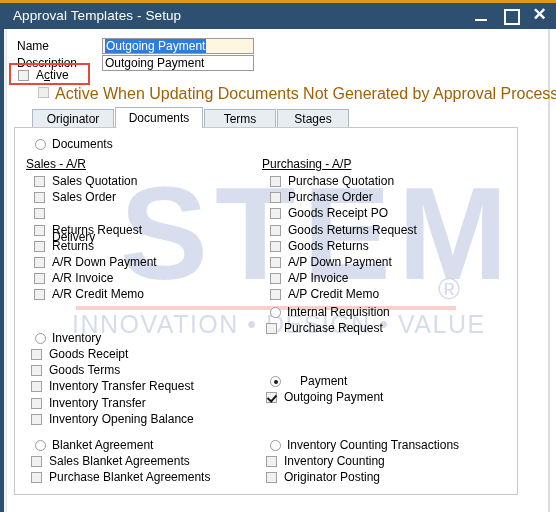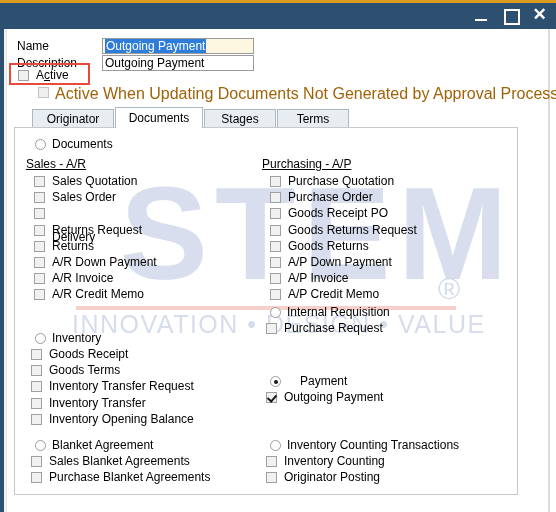--- a/index.html
+++ b/index.html
@@ -268,20 +268,21 @@
     color: #000;
     white-space: nowrap;
   }
 </style>
 </head>
 <body>
 
 <div id="app">
 
   <div class="titlebar">
+    <div class="title-text">Approval Templates - Setup</div>
     <div class="win-btns">
       <div class="win-btn wb-min"></div>
       <div class="win-btn wb-max"></div>
       <div class="win-btn wb-close">✕</div>
     </div>
   </div>
 
   <div class="edge-left"></div>
   <div class="edge-left2"></div>
   <div class="edge-right"></div>
@@ -301,24 +302,24 @@
   <div class="txt-activewhen">Active When Updating Documents Not Generated by Approval Process</div>
 
   <div class="tabstrip" id="tabstrip">
       <div class="tab" style="width: 82px;">
         <span>Originator</span>
       </div>
       <div class="tab active" style="width: 88px;">
         <span>Documents</span>
       </div>
       <div class="tab" style="width: 72px;">
-        <span>Stages</span>
+        <span>Terms</span>
       </div>
       <div class="tab" style="width: 72px;">
-        <span>Terms</span>
+        <span>Stages</span>
       </div>
     </div>
 
   <div class="panel"></div>
 
   <div class="watermark">
     <div class="wm-text">STEM</div>
     <div class="wm-reg">®</div>
     <div class="wm-line"></div>
     <div class="wm-sub">INNOVATION  •  DESIGN  •  VALUE</div>

